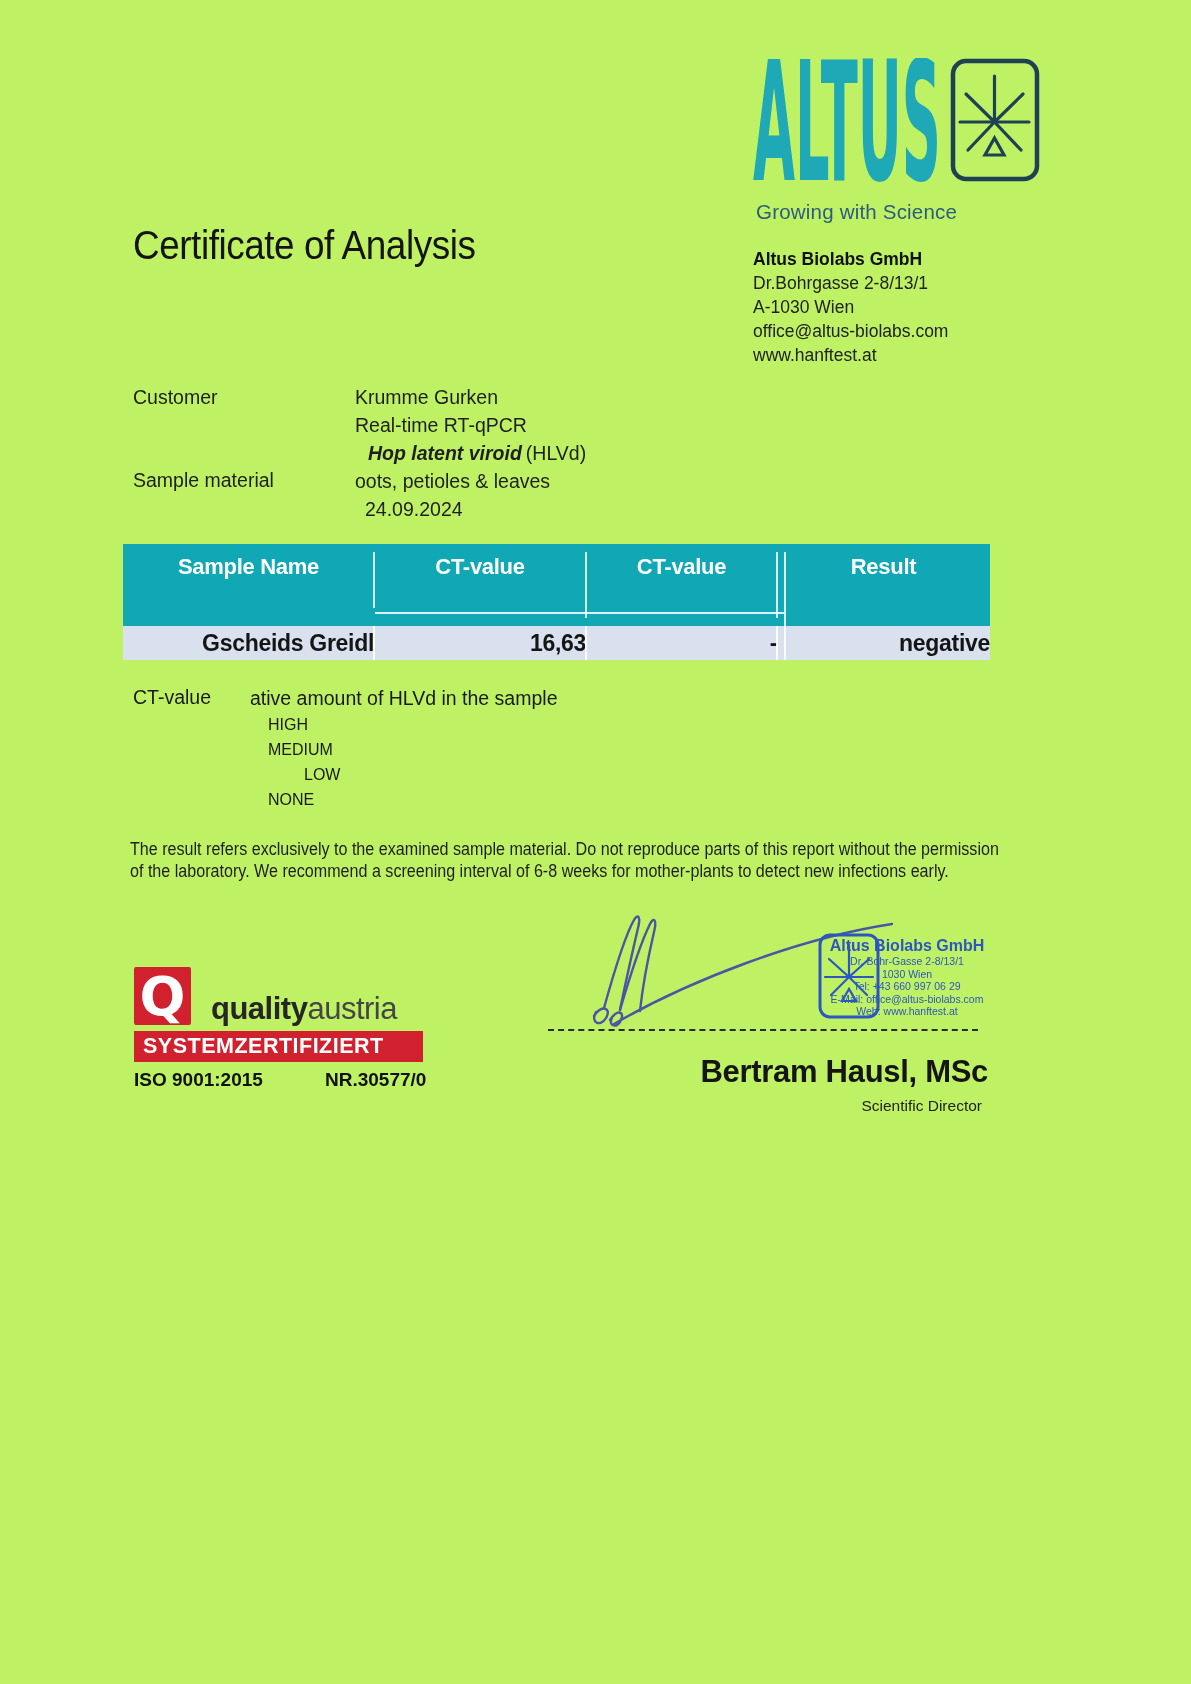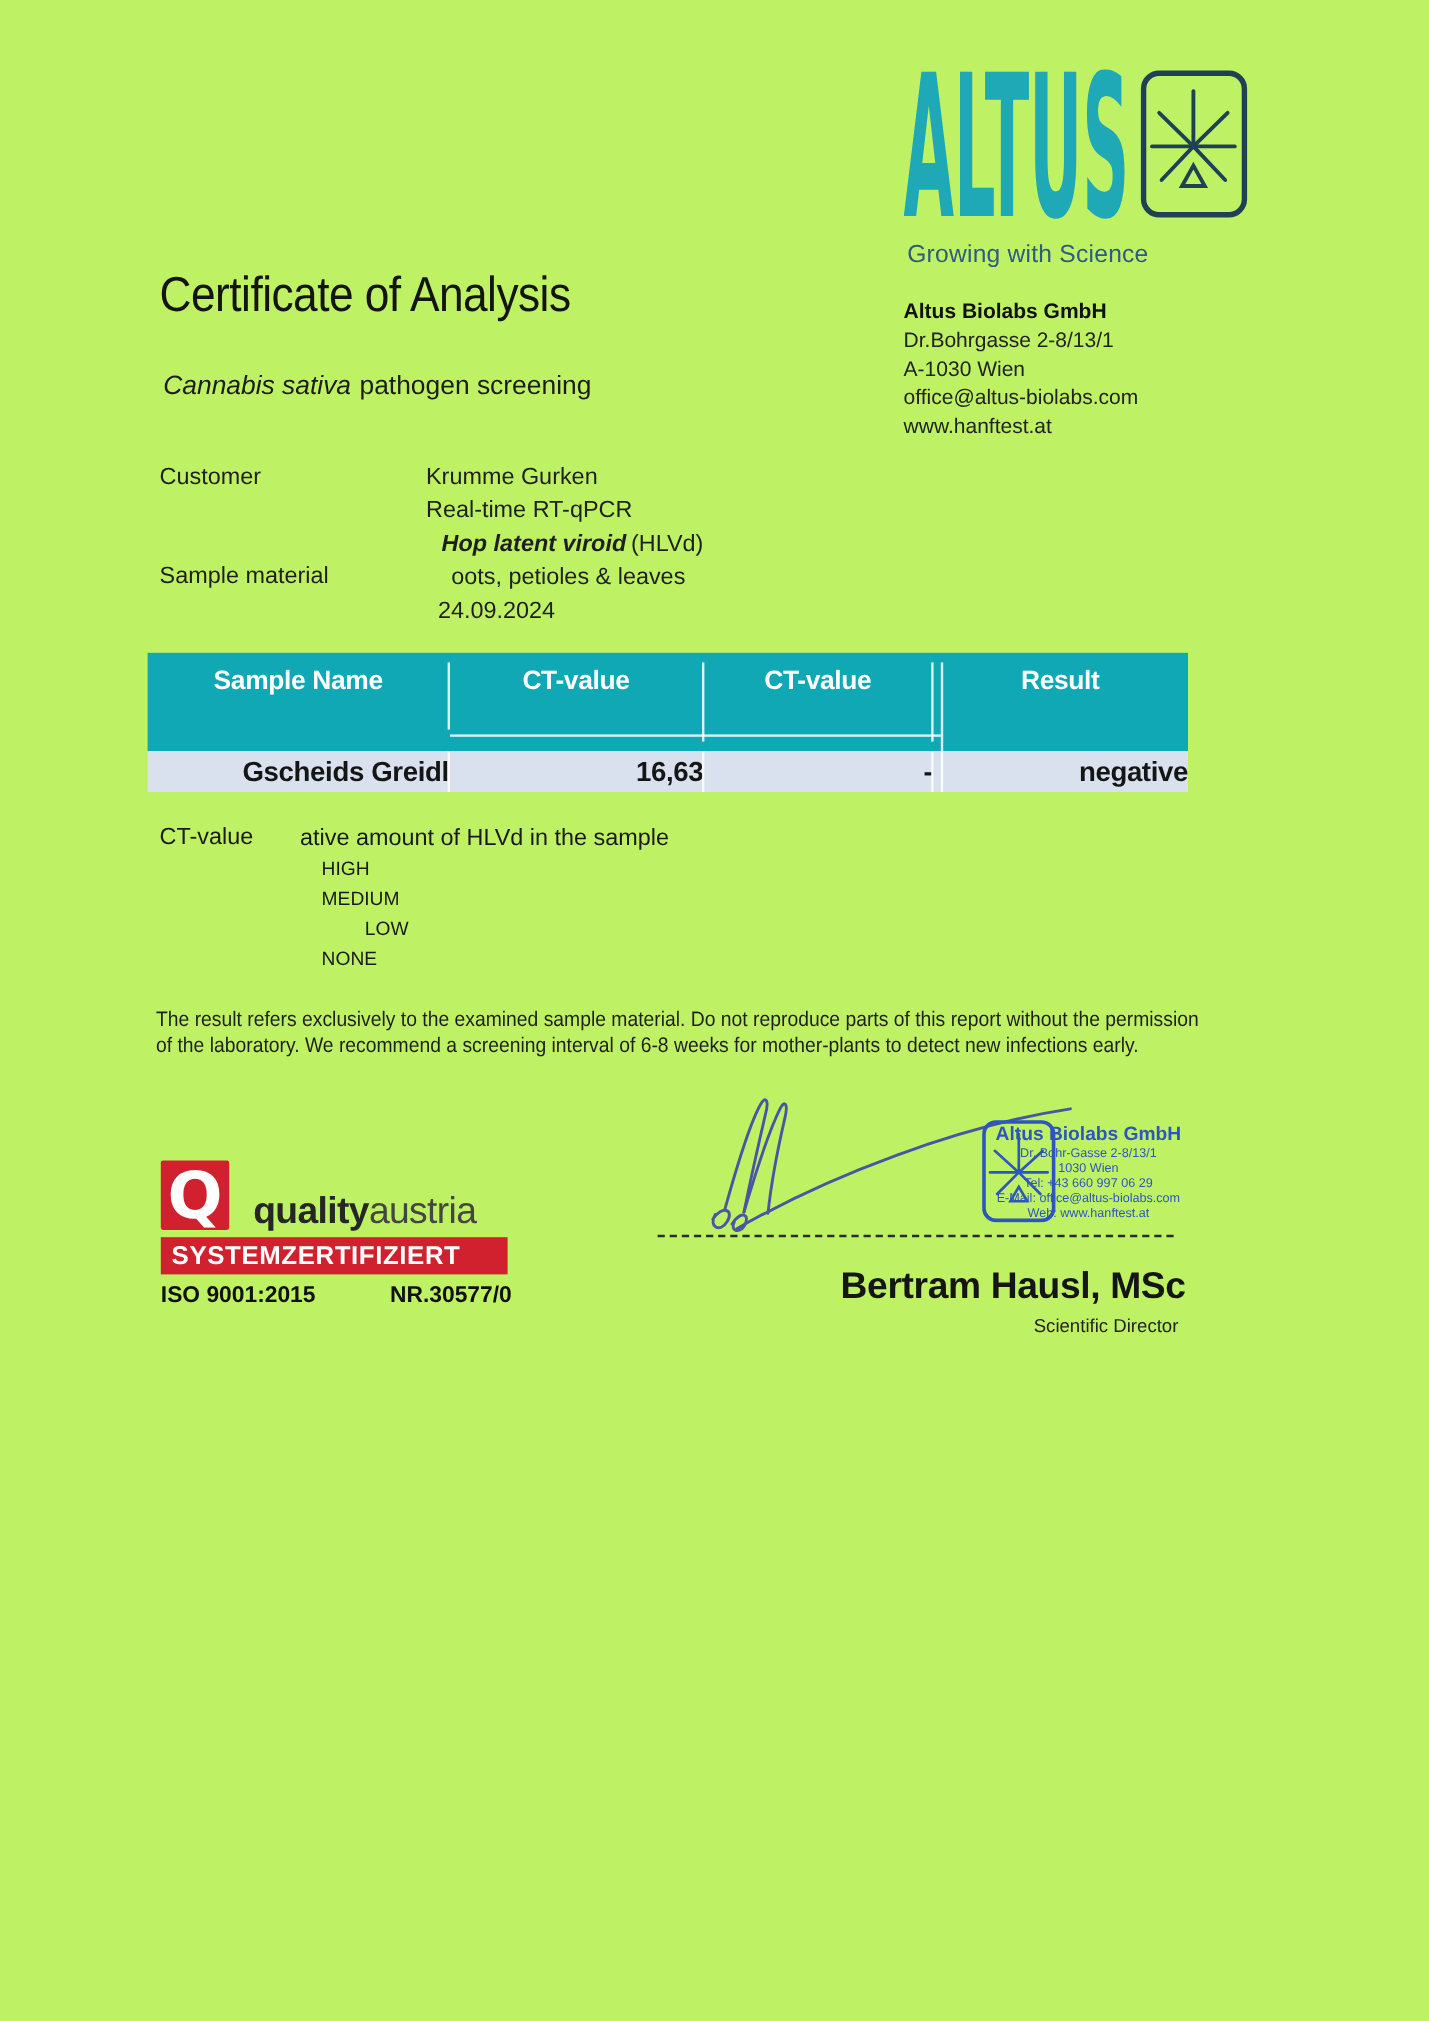--- a/index.html
+++ b/index.html
@@ -27,21 +27,21 @@
 
   
   .dt { position:absolute; font-size:19.5px; color:#1f1f1f; white-space:nowrap; }
   .lbl-customer { left:133px; top:386px; }
   .lbl-material { left:133px; top:469px; }
   .val-customer { left:355px; top:386px; }
   .val-method   { left:355px; top:414px; }
   .val-pathogen { left:368px; top:442px; }
   .val-pathogen .pg-italic { font-style:italic;font-weight:bold; }
   .val-pathogen .pg-abbr { margin-left:4px; }
-  .val-material { left:376px; top:470px; }
+  .val-material { left:355px; top:470px; }
   .val-date     { left:365px; top:498px; }
 
   
   .coa-table { position:absolute; left:123px; top:544px; width:867px; }
   .coa-head { position:relative; display:flex; background:#10A8B5; height:82px; }
   .coa-head .cell {
     color:#fff; font-weight:700; font-size:22px; letter-spacing:-0.3px;
     text-align:center; padding-top:10px; box-sizing:border-box;
   }
   .c1 { width:251px; } .c2 { width:212px; } .c3 { width:191px; } .c4 { width:213px; }
@@ -130,23 +130,20 @@
 
   <div class="company">
     <div class="co-name">Altus Biolabs GmbH</div>
     <div>Dr.Bohrgasse 2-8/13/1</div>
     <div>A-1030 Wien</div>
     <div>office@altus-biolabs.com</div>
     <div>www.hanftest.at</div>
   </div>
 
   <div class="title">Certificate of Analysis</div>
-  <div class="subtitle">
-    <span class="sp-italic">Cannabis sativa</span><span class="sp-rest">pathogen screening</span>
-  </div>
 
   <div class="dt lbl-customer">Customer</div>
   <div class="dt lbl-material">Sample material</div>
   <div class="dt val-customer">Krumme Gurken</div>
   <div class="dt val-method">Real-time RT-qPCR</div>
   <div class="dt val-pathogen">
     <span class="pg-italic">Hop latent viroid</span><span class="pg-abbr">(HLVd)</span>
   </div>
   <div class="dt val-material">oots, petioles &amp; leaves</div>
   <div class="dt val-date">24.09.2024</div>

